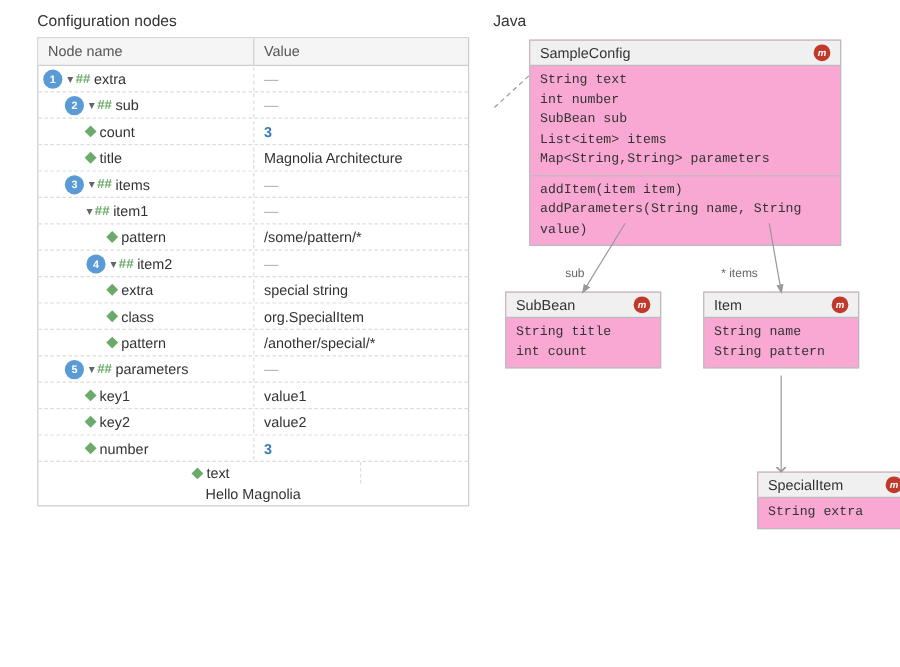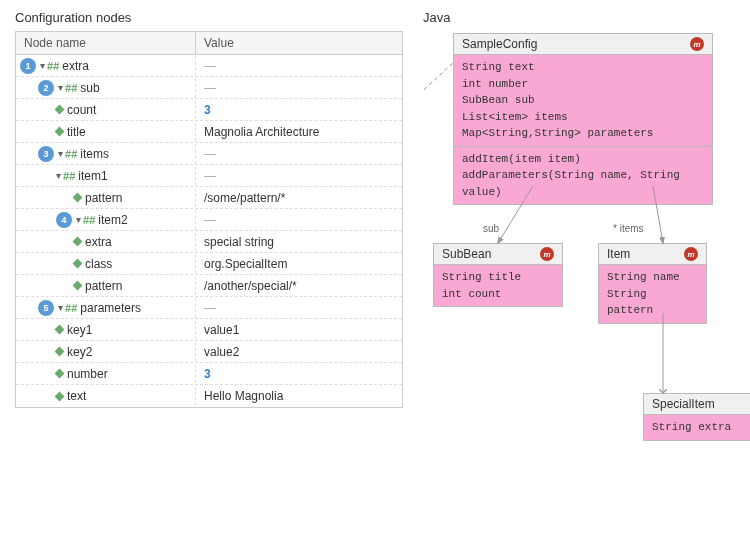--- a/index.html
+++ b/index.html
@@ -11,22 +11,23 @@
       width: 750px;
       height: 556px;
       overflow: hidden;
       display: flex;
       padding: 10px 15px;
       gap: 20px;
     }
 
     
     .left-panel {
-      width: 388px;
+      width: 360px;
       flex-shrink: 0;
+      margin-left: 16px;
     }
     .section-title {
       font-size: 13px;
       font-weight: normal;
       color: #333;
       margin-bottom: 6px;
     }
     .tree-table {
       border: 1px solid #ccc;
       width: 100%;
@@ -47,20 +48,21 @@
       color: #555;
     }
     .tree-row {
       display: flex;
       border-bottom: 1px dashed #ddd;
       align-items: center;
       min-height: 22px;
     }
     .tree-row:last-child {
       border-bottom: none;
+      flex-direction: column;
     }
     .col-name {
       width: 180px;
       padding: 2px 4px 2px 0;
       border-right: 1px dashed #ddd;
       display: flex;
       align-items: center;
     }
     .col-value {
       padding: 2px 8px;
@@ -381,21 +383,21 @@
       <div class="java-box-header">
         <span>SubBean</span>
         <span class="magnolia-icon">m</span>
       </div>
       <div class="java-box-body">
         String title<br>
         int count
       </div>
     </div>
 
-    <div class="java-box" style="top:210px; left:175px; width:109px;">
+    <div class="java-box" style="top:210px; left:175px; width:130px;">
       <div class="java-box-header">
         <span>Item</span>
         <span class="magnolia-icon">m</span>
       </div>
       <div class="java-box-body">
         String name<br>
         String pattern
       </div>
     </div>
 

